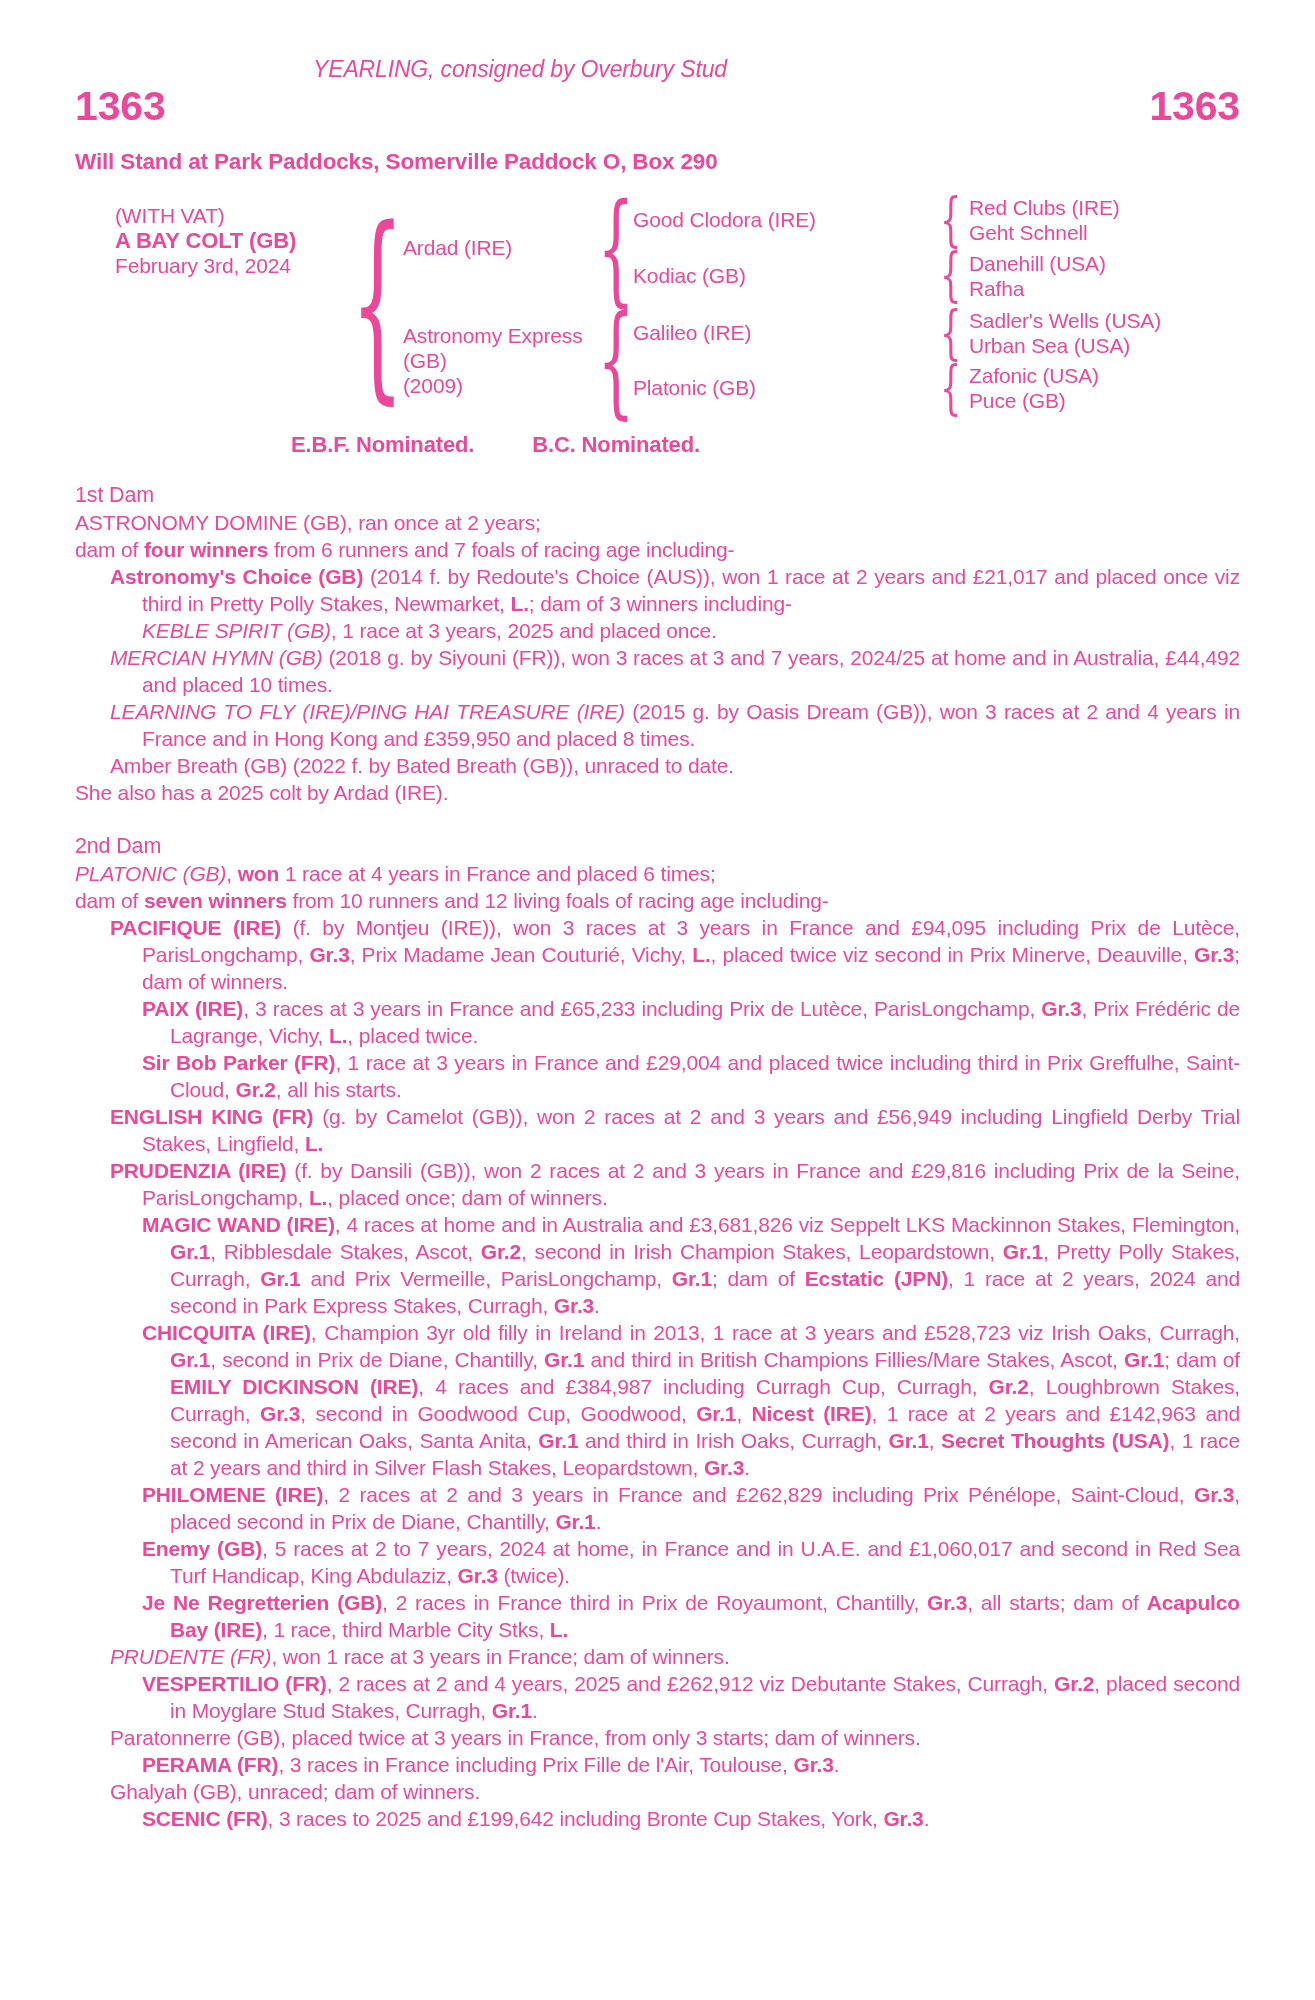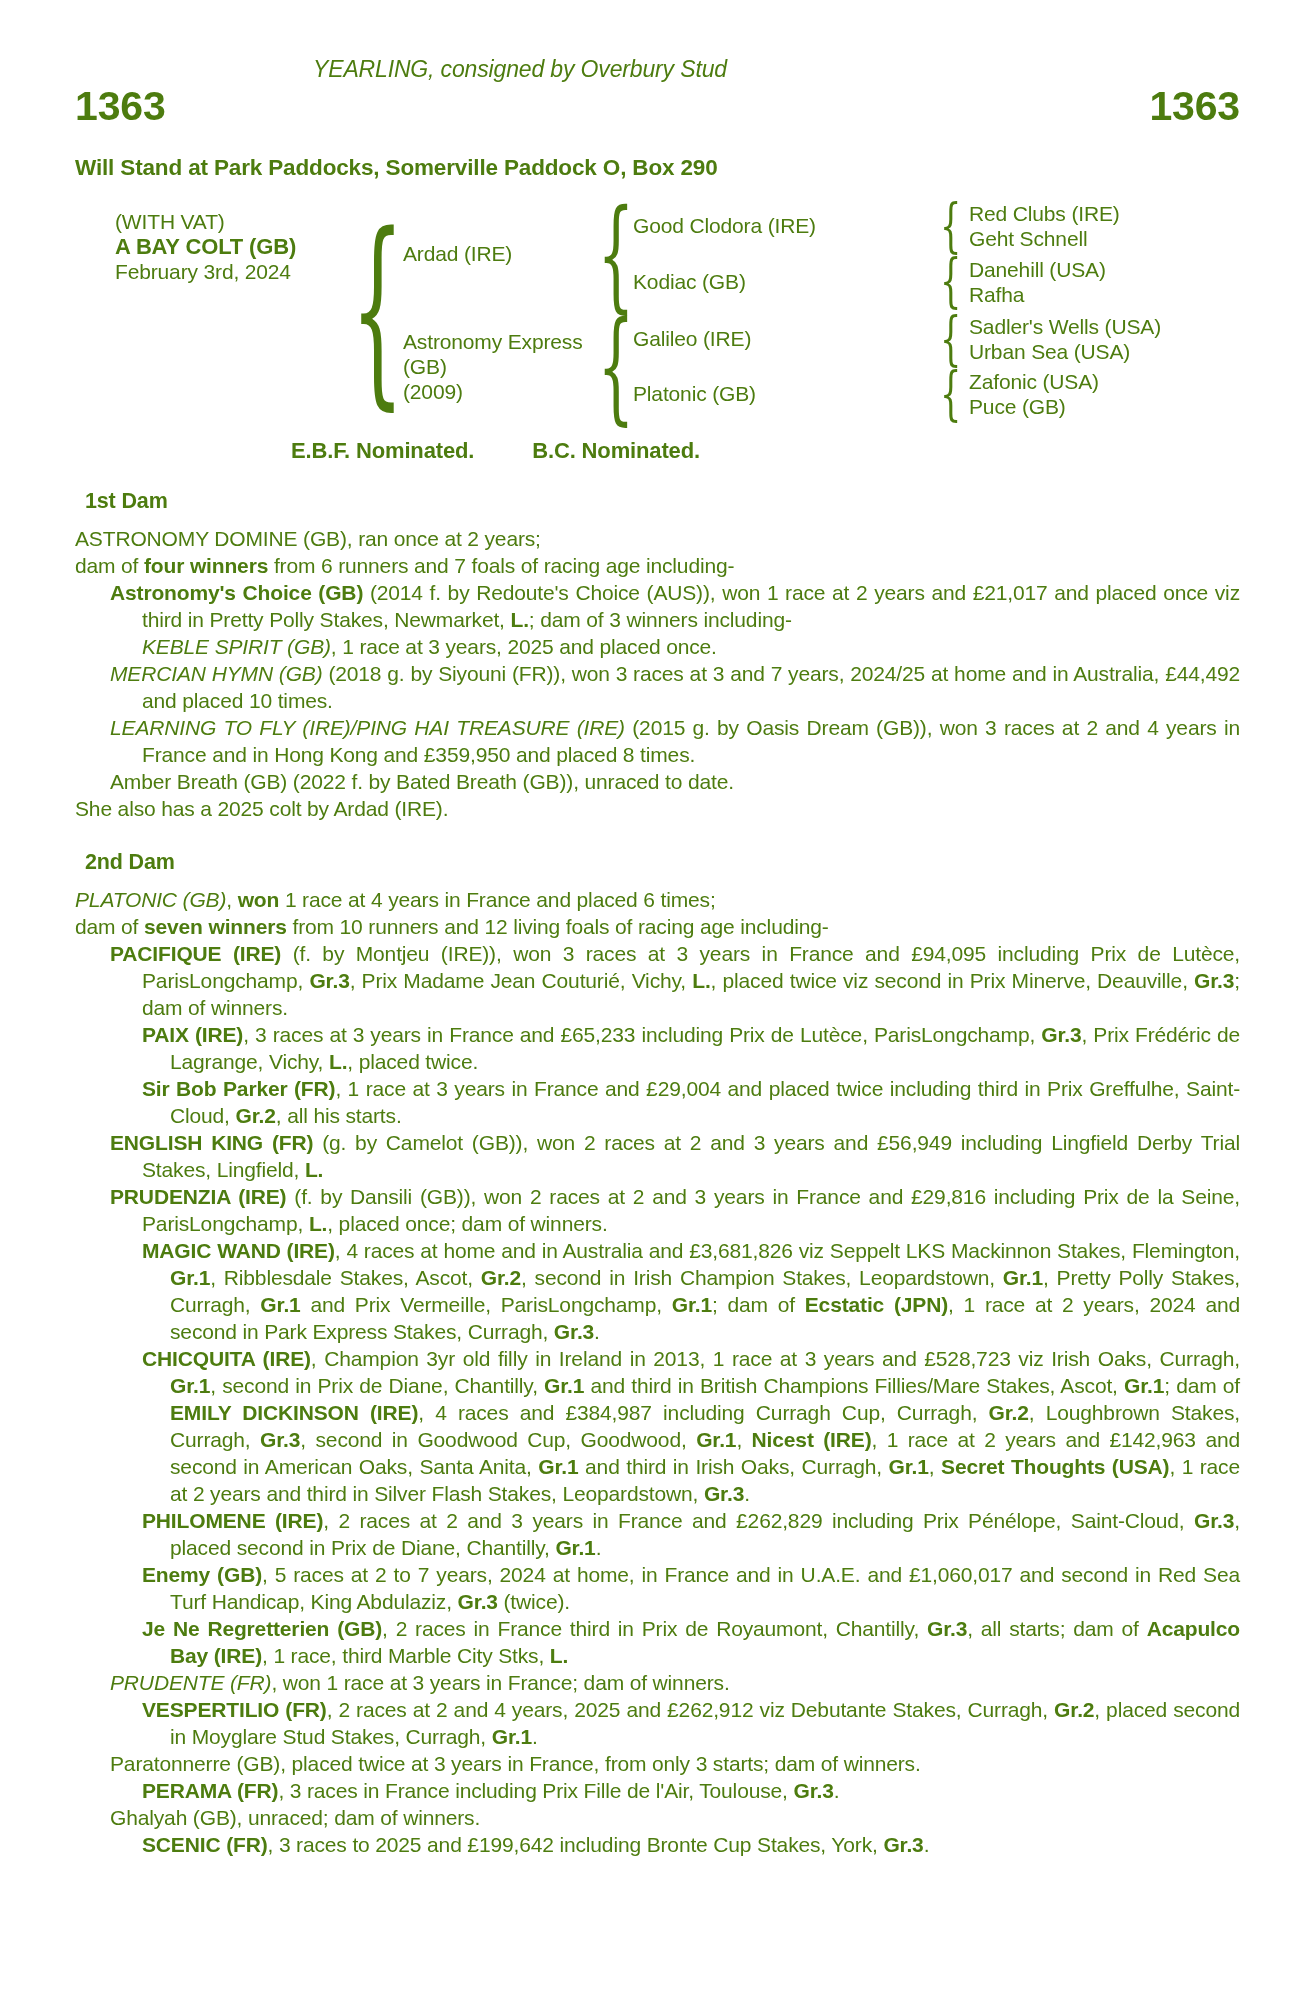--- a/index.html
+++ b/index.html
@@ -1,27 +1,27 @@
 <!DOCTYPE html>
 <html><head>
 <meta charset="utf-8">
 <style>
   * { box-sizing: border-box; }
   html,body { margin:0; padding:0; background:#ffffff; }
   .page {
-    width:1315px; height:2000px; background:#ffffff; color:#4d7c0f;
+    width:1315px; height:2000px; background:#ffffff; color:#ec4899;
     font-family:"Liberation Sans","DejaVu Sans",sans-serif;
     letter-spacing:-0.15px;
     padding:56px 75px 0 75px;
     overflow:hidden;
   }
   .consignor { font-style:italic; font-size:23px; line-height:26px; width:fit-content; margin-left:238px; }
   .lot-row { display:flex; justify-content:space-between; align-items:flex-start;
              font-weight:700; font-size:41px; line-height:1; margin-top:4px; }
-  .stand { font-weight:700; font-size:22.5px; line-height:26px; margin-top:28px; }
+  .stand { font-weight:700; font-size:22.5px; line-height:26px; margin-top:22px; }
 
   
   .pedigree { display:flex; align-items:center; margin-top:20px; font-size:21px;margin-left:40px; }
   .subject { width:238px; align-self:flex-start; padding-top:8px; line-height:25px; flex:0 0 auto; }
   .sub-name { font-weight:700; font-size:22px; }
   .gen2 { display:flex; flex-direction:column; gap:7px; }
   .branch { display:flex; align-items:center; }
   .g2name { width:196px; line-height:25px; flex:0 0 auto; }
   .gen3 { display:flex; flex-direction:column; gap:5px; }
   .g3name { width:300px; flex:0 0 auto; }
@@ -33,21 +33,21 @@
   .b-lg { width:34px; } .b-lg::before { font-size:116px; transform:scale(0.5,1.05); }
   .b-sm { width:36px; } .b-sm::before { font-size:56px;  transform:scale(0.6,1.05); }
 
   .nominations { display:flex; gap:58px; padding-left:216px; margin-top:18px;
                  font-weight:700; font-size:22px; }
 
   
   .sections { margin-top:24px; }
   .dam-section { margin-top:27px; }
   .dam-section:first-child { margin-top:18px; }
-  .sec-heading { font-size:21.5px; font-weight:700; margin:10px; line-height:27px; }
+  .sec-heading { font-size:21.5px; font-weight:400; margin:0; line-height:27px; }
   .para { margin:0; font-size:21px; line-height:27px; text-align:justify; }
   .lvl0 { padding-left:0;   text-indent:0; }
   .lvl1 { padding-left:67px; text-indent:-32px; }
   .lvl2 { padding-left:95px; text-indent:-28px; }
   .b { font-weight:700; }
   .i { font-style:italic; }
 </style>
 </head>
 <body>
 

